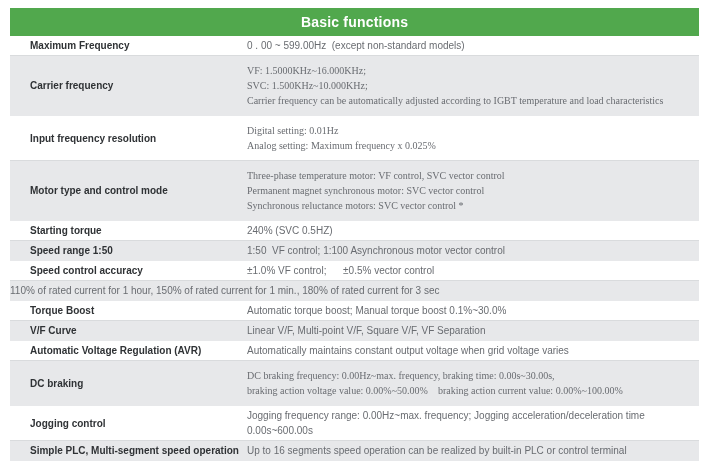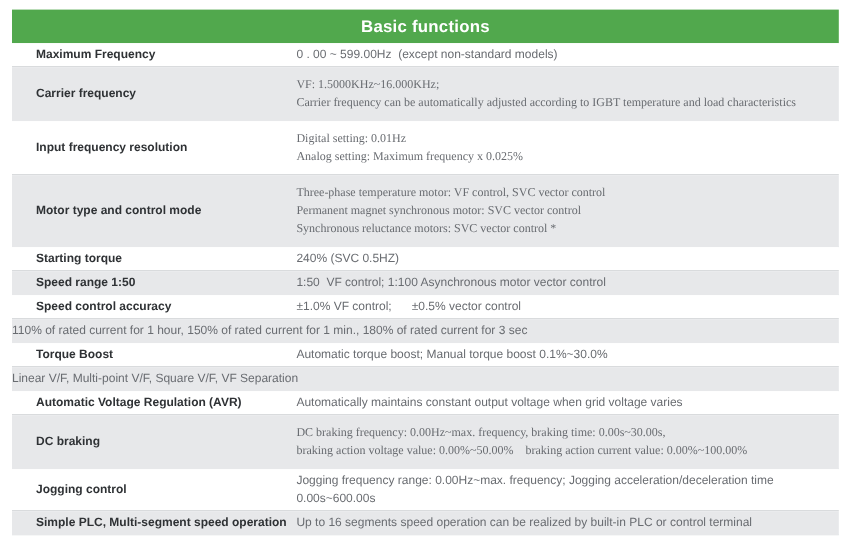--- a/index.html
+++ b/index.html
@@ -69,20 +69,21 @@
     <div class="label">Maximum Frequency</div>
     <div class="value">
           <div class="line">0 . 00 ~ 599.00Hz  (except non-standard models)</div>
         </div>
   </div>
 
   <div class="row multi">
     <div class="label">Carrier frequency</div>
     <div class="value">
           <div class="line">VF: 1.5000KHz~16.000KHz;</div>
+          <div class="line">SVC: 1.500KHz~10.000KHz;</div>
           <div class="line">Carrier frequency can be automatically adjusted according to IGBT temperature and load characteristics</div>
         </div>
   </div>
 
   <div class="row multi">
     <div class="label">Input frequency resolution</div>
     <div class="value">
           <div class="line">Digital setting: 0.01Hz</div>
           <div class="line">Analog setting: Maximum frequency x 0.025%</div>
         </div>
@@ -125,20 +126,21 @@
   </div>
 
   <div class="row">
     <div class="label">Torque Boost</div>
     <div class="value">
           <div class="line">Automatic torque boost; Manual torque boost 0.1%~30.0%</div>
         </div>
   </div>
 
   <div class="row">
+    <div class="label">V/F Curve</div>
     <div class="value">
           <div class="line">Linear V/F, Multi-point V/F, Square V/F, VF Separation</div>
         </div>
   </div>
 
   <div class="row">
     <div class="label">Automatic Voltage Regulation (AVR)</div>
     <div class="value">
           <div class="line">Automatically maintains constant output voltage when grid voltage varies</div>
         </div>

